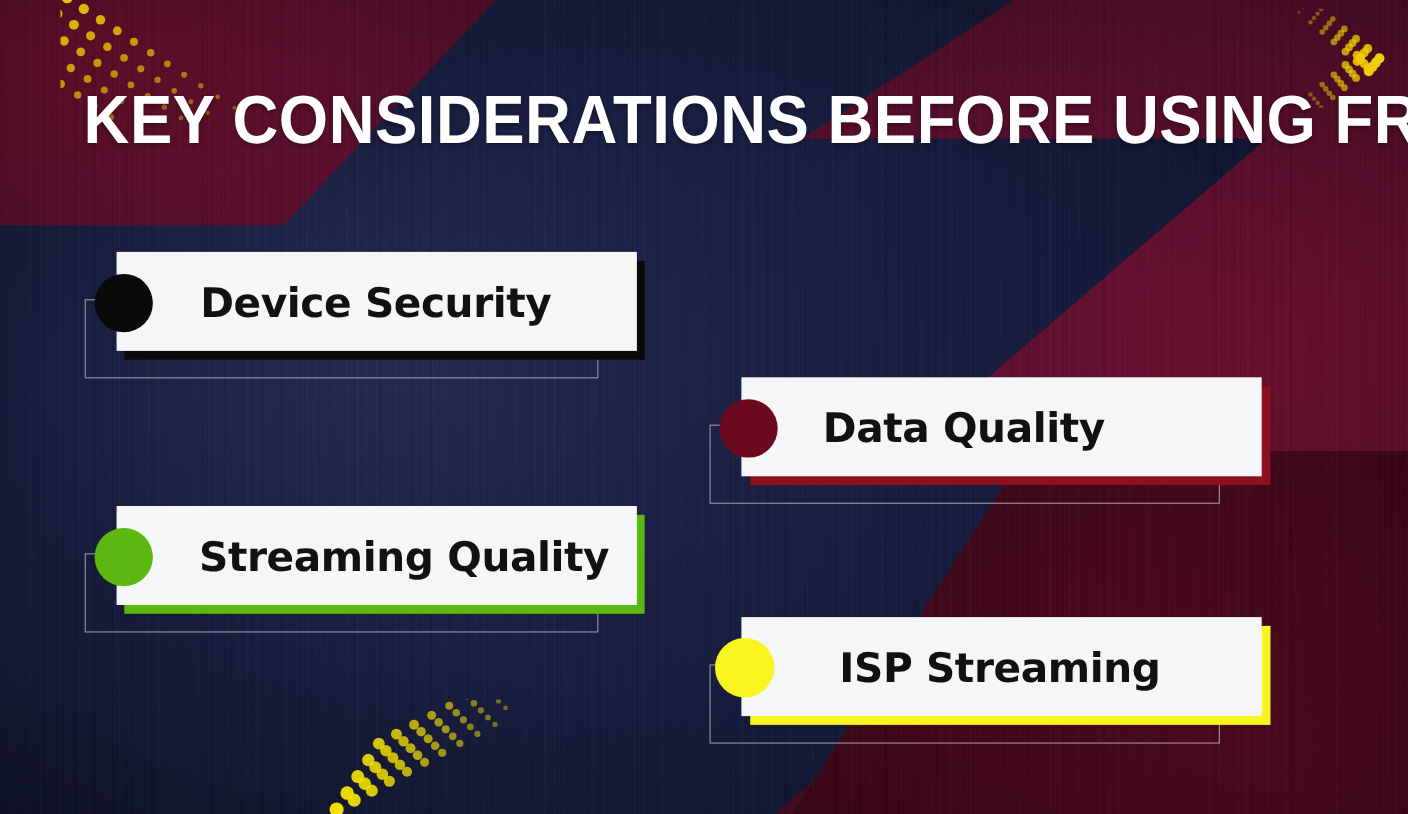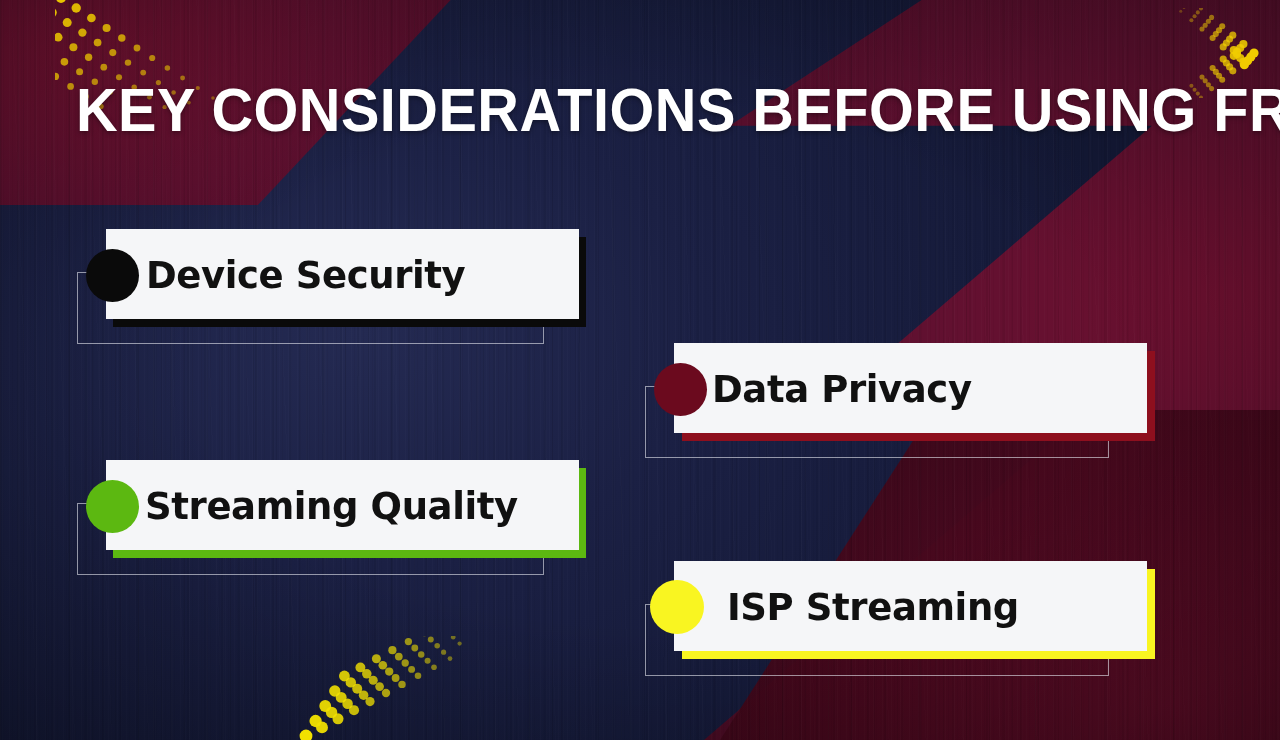--- a/index.html
+++ b/index.html
@@ -136,20 +136,21 @@
     border-radius: 50%;
   }
   .card-label {
     position: absolute;
     color: #111111;
     font-family: "DejaVu Sans", sans-serif;
     font-weight: 700;
     font-size: 37px;
     letter-spacing: -0.4px;
     white-space: nowrap;
+    margin-left: 36px;
   }
 </style>
 </head>
 <body>
 
 <div id="stage">
 
   <div class="bg-base"></div>
   <div class="bg-maroon"></div>
   <div class="bg-maroon-tl"></div>
@@ -346,21 +347,21 @@
     <div class="card-panel" style="left:106px; top:229px; width:473px; height:90px;"></div>
     <div class="card-bullet" style="left:86px; top:249px; width:53px; height:53px; background:#0a0a0a;"></div>
     <div class="card-label" style="left:146px; top:254px;">Device Security</div>
   </div>
 
   <div class="card-wrap">
     <div class="card-frame" style="left:645px; top:386px; width:464px; height:72px;"></div>
     <div class="card-shadow" style="left:682px; top:351px; width:473px; height:90px; background:#8e0f1e;"></div>
     <div class="card-panel" style="left:674px; top:343px; width:473px; height:90px;"></div>
     <div class="card-bullet" style="left:654px; top:363px; width:53px; height:53px; background:#6b0a1e;"></div>
-    <div class="card-label" style="left:712px; top:368px;">Data Privacy</div>
+    <div class="card-label" style="left:712px; top:368px;">Data Quality</div>
   </div>
 
   <div class="card-wrap">
     <div class="card-frame" style="left:77px; top:503px; width:467px; height:72px;"></div>
     <div class="card-shadow" style="left:113px; top:468px; width:473px; height:90px; background:#5cb811;"></div>
     <div class="card-panel" style="left:106px; top:460px; width:473px; height:90px;"></div>
     <div class="card-bullet" style="left:86px; top:480px; width:53px; height:53px; background:#5cb811;"></div>
     <div class="card-label" style="left:145px; top:485px;text-align:right;">Streaming Quality</div>
   </div>
 

